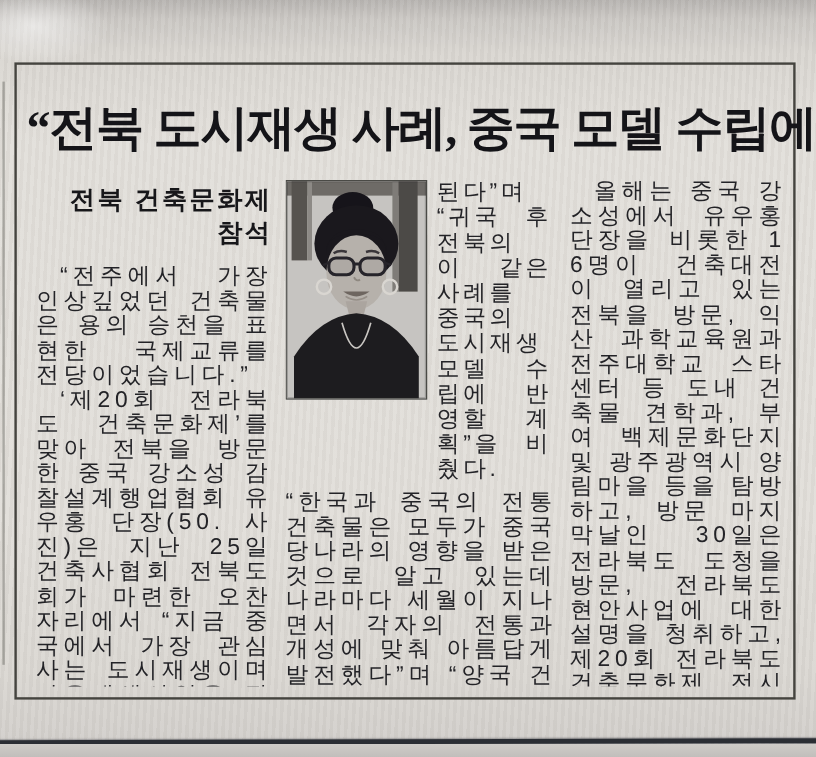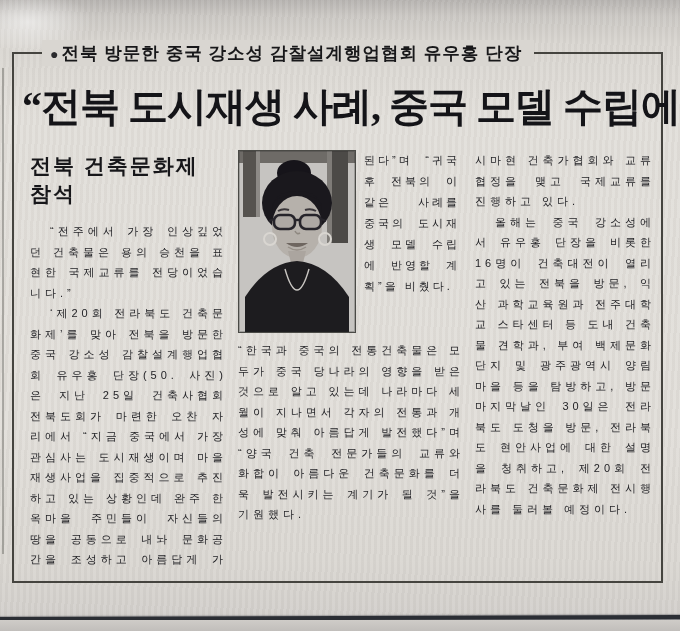--- a/index.html
+++ b/index.html
@@ -24,41 +24,38 @@
 
   .headline{margin:25px 8px 0;text-align:center;font-family:"Liberation Serif","DejaVu Serif",serif;
             font-size:40px;font-weight:bold;color:#141418;letter-spacing:-1px;white-space:nowrap;}
 
   .body-row{position:absolute;left:16px;right:6px;top:96px;bottom:9px;display:flex;gap:11px;overflow:hidden;}
   .col{overflow:hidden;}
   .col1{width:197px;flex:none;}
   .col2{width:226px;flex:none;}
   .col3{flex:1;}
 
-  .subhead{font-size:21px;font-weight:bold;text-align:left;letter-spacing:2px;
+  .subhead{font-size:21px;font-weight:bold;text-align:right;letter-spacing:2px;
            color:#17171a;margin:2px 0 13px;}
-  .bp{font-size:11px;line-height:20.5px;text-align:justify;letter-spacing:4px;
+  .bp{font-size:19px;line-height:20.5px;text-align:justify;letter-spacing:4px;
       color:#232327;margin:0;word-break:break-all;}
   .indent{text-indent:20px;}
   .photo-row{display:flex;gap:8px;margin-bottom:7px;}
   .photo-frame{width:116px;height:181px;border:1px solid #4a4a46;background:#c4c2bf;flex:none;}
   .photo-frame svg{display:block;}
   .beside{width:96px;}
   .beside .bp{letter-spacing:3px;line-height:21px;}
 </style>
 </head>
 <body>
 
 <div class="edge-left"></div>
 
 <div class="frame">
 
-  <div class="kicker">
-    <span class="bullet">●</span><span>전북 방문한 중국 강소성 감찰설계행업협회 유우홍 단장</span>
-  </div>
 
   <div class="headline">“전북 도시재생 사례, 중국 모델 수립에 반영”</div>
 
   <div class="body-row">
 
     <div class="col col1">
       <div class="subhead">전북 건축문화제 참석</div>
       <p class="bp indent">“전주에서 가장 인상깊었던 건축물은 용의 승천을 표현한 국제교류를 전당이었습니다.”</p>
       <p class="bp indent">‘제20회 전라북도 건축문화제’를 맞아 전북을 방문한 중국 강소성 감찰설계행업협회 유우홍 단장(50. 사진)은 지난 25일 건축사협회 전북도회가 마련한 오찬 자리에서 “지금 중국에서 가장 관심사는 도시재생이며 마을재생사업을 집중적으로 추진하고 있는 상황인데 완주 한옥마을 주민들이 자신들의 땅을 공동으로 내놔 문화공간을 조성하고 아름답게 가꾸는 모습을 보고 감동을 받았다”고 밝혔다.</p>
 
@@ -98,21 +95,20 @@
         </div>
         <div class="beside">
           <p class="bp">된다”며 “귀국 후 전북의 이 같은 사례를 중국의 도시재생 모델 수립에 반영할 계획”을 비췄다.</p>
         </div>
       </div>
       <p class="bp">“한국과 중국의 전통건축물은 모두가 중국 당나라의 영향을 받은 것으로 알고 있는데 나라마다 세월이 지나면서 각자의 전통과 개성에 맞춰 아름답게 발전했다”며 “양국 건축 전문가들의 교류와 화합이 아름다운 건축문화를 더욱 발전시키는 계기가 될 것”을 기원했다.</p>
 
     </div>
 
     <div class="col col3">
-      <p class="bp">시마현 건축가협회와 교류협정을 맺고 국제교류를 진행하고 있다.</p>
       <p class="bp indent">올해는 중국 강소성에서 유우홍 단장을 비롯한 16명이 건축대전이 열리고 있는 전북을 방문,  익산 과학교육원과 전주대학교 스타센터 등 도내 건축물 견학과, 부여 백제문화단지 및 광주광역시 양림마을 등을 탐방하고, 방문 마지막날인 30일은 전라북도 도청을 방문,  전라북도 현안사업에 대한 설명을 청취하고, 제20회 전라북도 건축문화제 전시행사를 둘러볼 예정이다.</p>
 
     </div>
 
   </div>
 </div>
 
 <div class="tear"></div>
 <div class="below-tear"></div>
 

